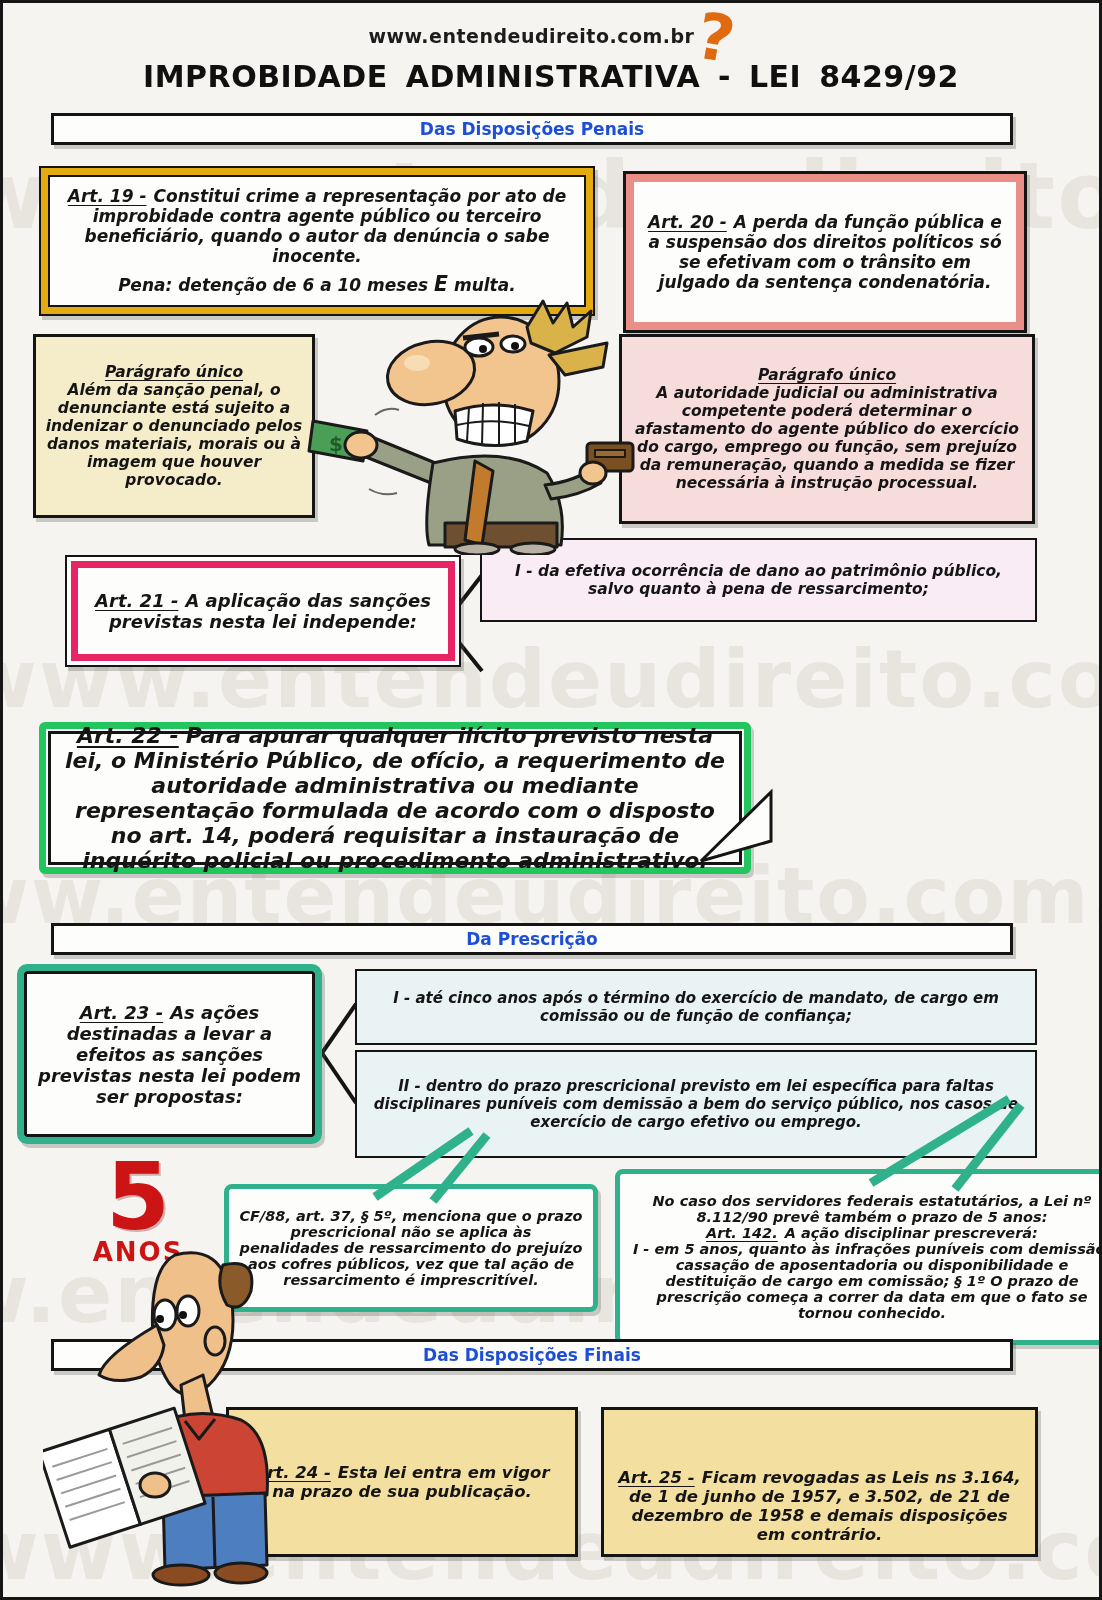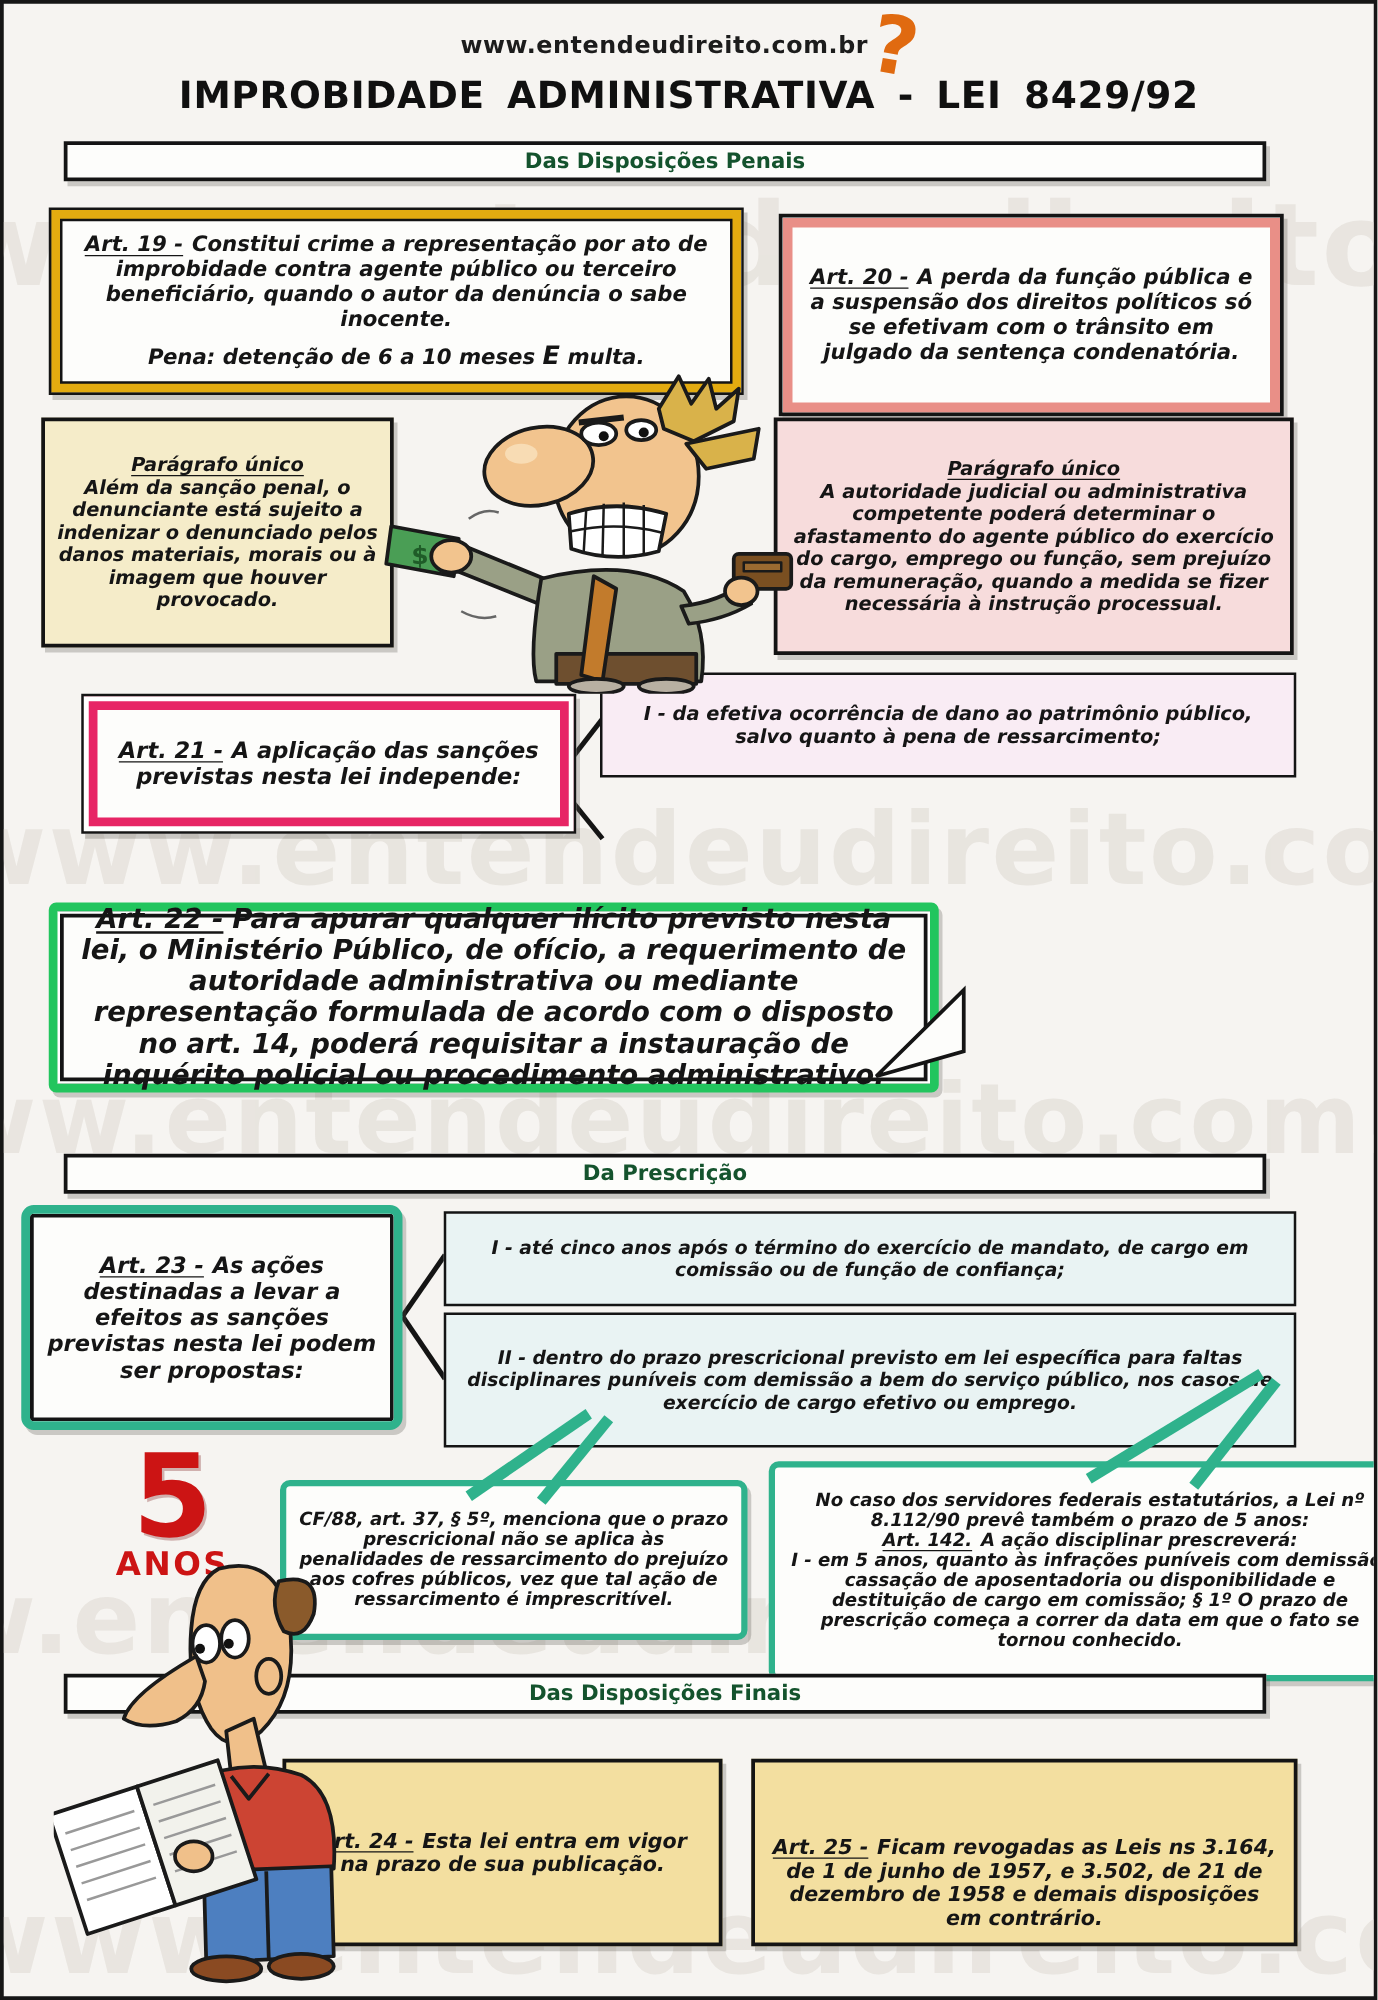--- a/index.html
+++ b/index.html
@@ -12,21 +12,21 @@
   .wm{
     position:absolute;left:-40px;white-space:nowrap;z-index:0;
     font-size:92px;font-weight:bold;color:#ded9d2;opacity:.55;letter-spacing:2px;
   }
   
   .abs{position:absolute;box-sizing:border-box;z-index:2;}
   .flexc{display:flex;flex-direction:column;align-items:center;justify-content:center;text-align:center;}
   .shadow{box-shadow:3px 4px 0 rgba(90,85,80,.28);}
   .banner{
     background:#fdfdfb;border:3px solid #141414;
-    font-size:17px;font-weight:bold;color:#14532d;
+    font-size:17px;font-weight:bold;color:#1d4ed8;
   }
   .u{text-decoration:underline;text-underline-offset:3px;margin-right:7px;}
   .btext{color:#151515;font-weight:bold;font-style:italic;}
   
   .site-row{position:absolute;top:8px;left:0;width:100%;display:flex;align-items:flex-start;justify-content:center;z-index:2;}
   .site-url{font-size:19px;font-weight:bold;color:#1c1c1c;margin-top:14px;letter-spacing:.5px;}
   .qmark{font-size:64px;line-height:.85;font-weight:bold;color:#e06a10;transform:rotate(10deg);margin-left:2px;}
   .title{position:absolute;top:56px;left:0;width:100%;text-align:center;font-size:30px;font-weight:bold;color:#101010;letter-spacing:.5px;word-spacing:7px;z-index:2;}
   
   .art19{background:#fdfdfb;border:2px solid #141414;box-shadow:inset 0 0 0 7px #e3ab10,inset 0 0 0 9px #141414,3px 4px 0 rgba(90,85,80,.28);padding:16px 14px;font-size:17px;}

